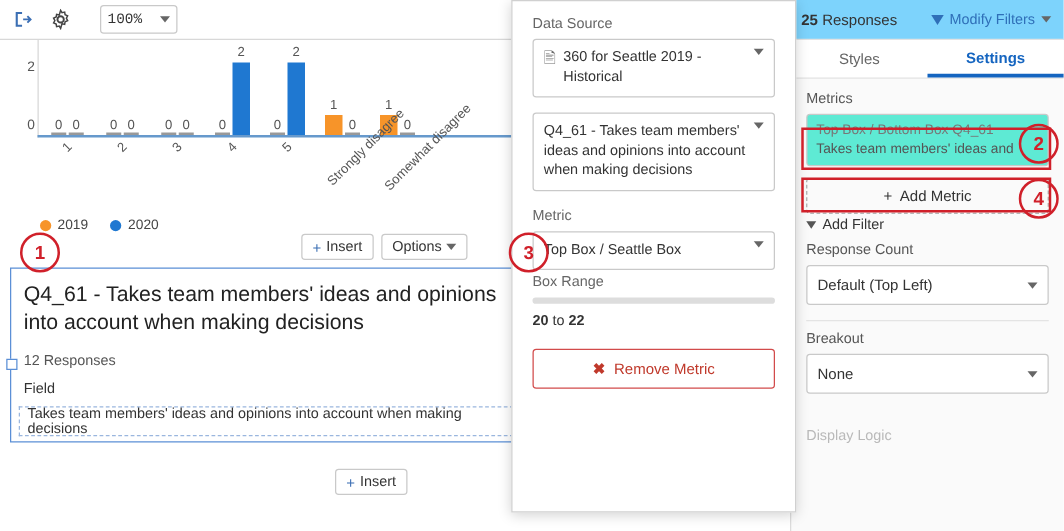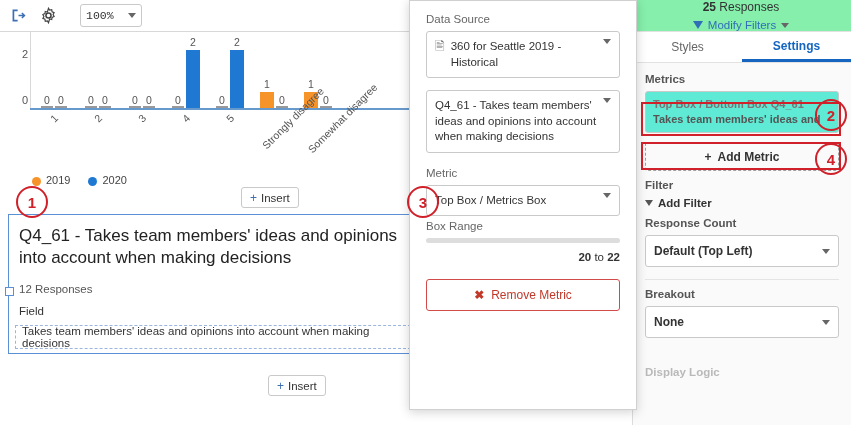--- a/index.html
+++ b/index.html
@@ -261,23 +261,22 @@
     border-left: 1px solid #dcdcdc;
     box-sizing: border-box;
   }
   .rp-head {
     height: 32px;
     border-bottom: 1px solid #e2e2e2;
     display: flex;
     align-items: center;
     justify-content: space-between;
     padding: 0 10px 0 8px;
-    background: #86efac;
-    box-sizing: border-box;
-    flex-direction: column;
+    background: #7dd3fc;
+    box-sizing: border-box;
   }
   .rp-resp {
     font-size: 12px;
     color: #333;
   }
   .rp-resp b { font-weight: bold; }
   .rp-filters {
     font-size: 11.5px;
     color: #2f6fb8;
     display: flex;
@@ -308,21 +307,20 @@
     box-sizing: border-box;
   }
   .rp-tab.active {
     color: #1565c0;
     border-bottom: 3px solid #1565c0;
     font-weight: bold;
   }
   .rp-body {
     padding: 10px 12px;
     box-sizing: border-box;
-    font-weight: bold;
   }
   .rp-label {
     font-size: 11.5px;
     color: #555;
     margin: 8px 0 6px 0;
   }
   .metric-box {
     border: 1px solid #c9c9c9;
     background: #5eead4;
     border-radius: 3px;
@@ -430,21 +428,21 @@
   .slider-wrap {
     margin-top: 4px;
   }
   .slider-track {
     height: 5px;
     background: #ddd;
     border-radius: 3px;
     position: relative;
   }
   .slider-range {
-    text-align: right;
+    text-align: left;
     font-size: 11.5px;
     color: #333;
     margin-top: 8px;
   }
   .slider-range b { font-weight: bold; }
   .remove-btn {
     margin-top: 16px;
     height: 30px;
     border: 1px solid #d24b4b;
     border-radius: 3px;
@@ -587,20 +585,24 @@
         <div><span class="sw o"></span><span>2019</span></div>
         <div><span class="sw b"></span><span>2020</span></div>
       </div>
     </div>
 
     <div class="insert-row" style="left:241px; top:155px;">
       <div class="pill">
         <span class="plus">+</span>
         <span>Insert</span>
       </div>
+      <div class="pill" style="margin-left:6px;">
+        <span>Options</span>
+        <span class="caret"></span>
+      </div>
     </div>
 
     <div class="qblock">
       <div class="qhandle"></div>
       <div class="qtitle">Q4_61 - Takes team members' ideas and opinions into account when making decisions</div>
       <div class="qresp">12 Responses</div>
       <div class="qfield">Field</div>
       <div class="qdash">Takes team members' ideas and opinions into account when making decisions</div>
     </div>
 
@@ -638,21 +640,20 @@
       <div class="rp-label" style="margin-top:0;">Metrics</div>
       <div class="metric-box">
         <div>Top Box / Bottom Box Q4_61</div>
         <div class="m2">Takes team members' ideas and</div>
       </div>
       <div class="add-metric">
         <span>+</span>
         <span>Add Metric</span>
       </div>
 
-      <div class="rp-label">Filter</div>
       <div class="link-row">
         <span class="tri-down"></span>
         <span>Add Filter</span>
       </div>
 
       <div class="rp-label">Response Count</div>
       <div class="select">
         <span>Default (Top Left)</span>
         <span class="caret"></span>
       </div>
@@ -678,21 +679,21 @@
     </div>
 
     <div class="pp-gap"></div>
     <div class="pp-select">
       <span class="txt">Q4_61 - Takes team members' ideas and opinions into account when making decisions</span>
       <span class="caret"></span>
     </div>
 
     <div class="pp-label" style="margin-top:14px;">Metric</div>
     <div class="pp-select">
-      <span class="txt">Top Box / Metrics Box</span>
+      <span class="txt">Top Box / Seattle Box</span>
       <span class="caret"></span>
     </div>
 
     <div class="pp-label" style="margin-top:4px;">Box Range</div>
     <div class="slider-wrap">
       <div class="slider-track"></div>
       <div class="slider-range">
         <b>20</b>
         <span>to</span>
         <b>22</b>

